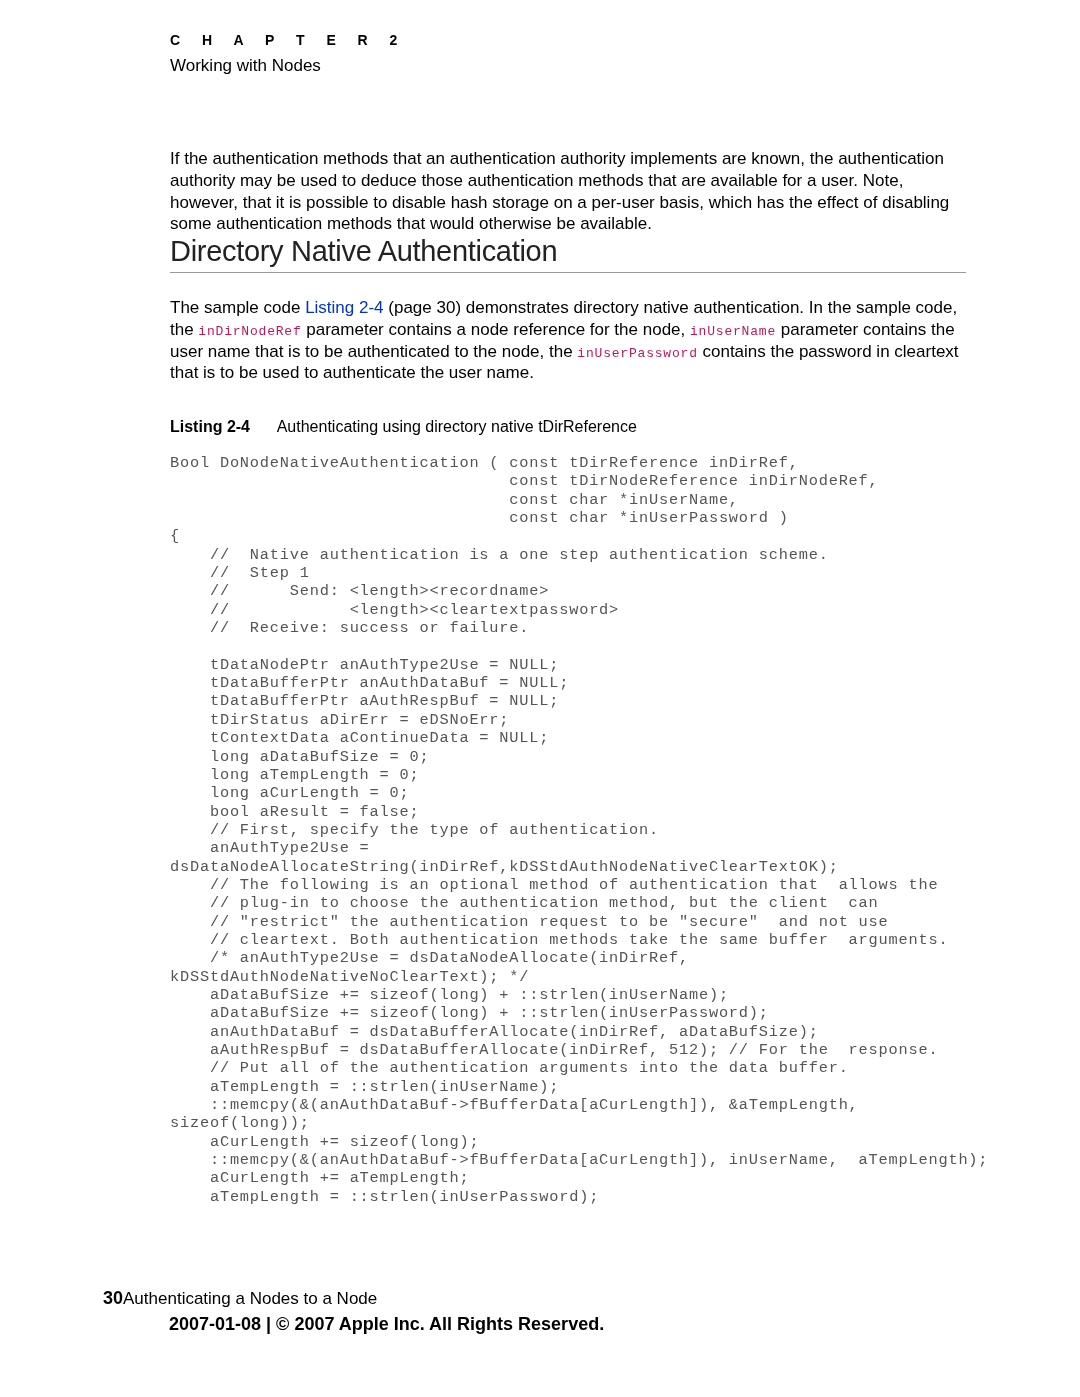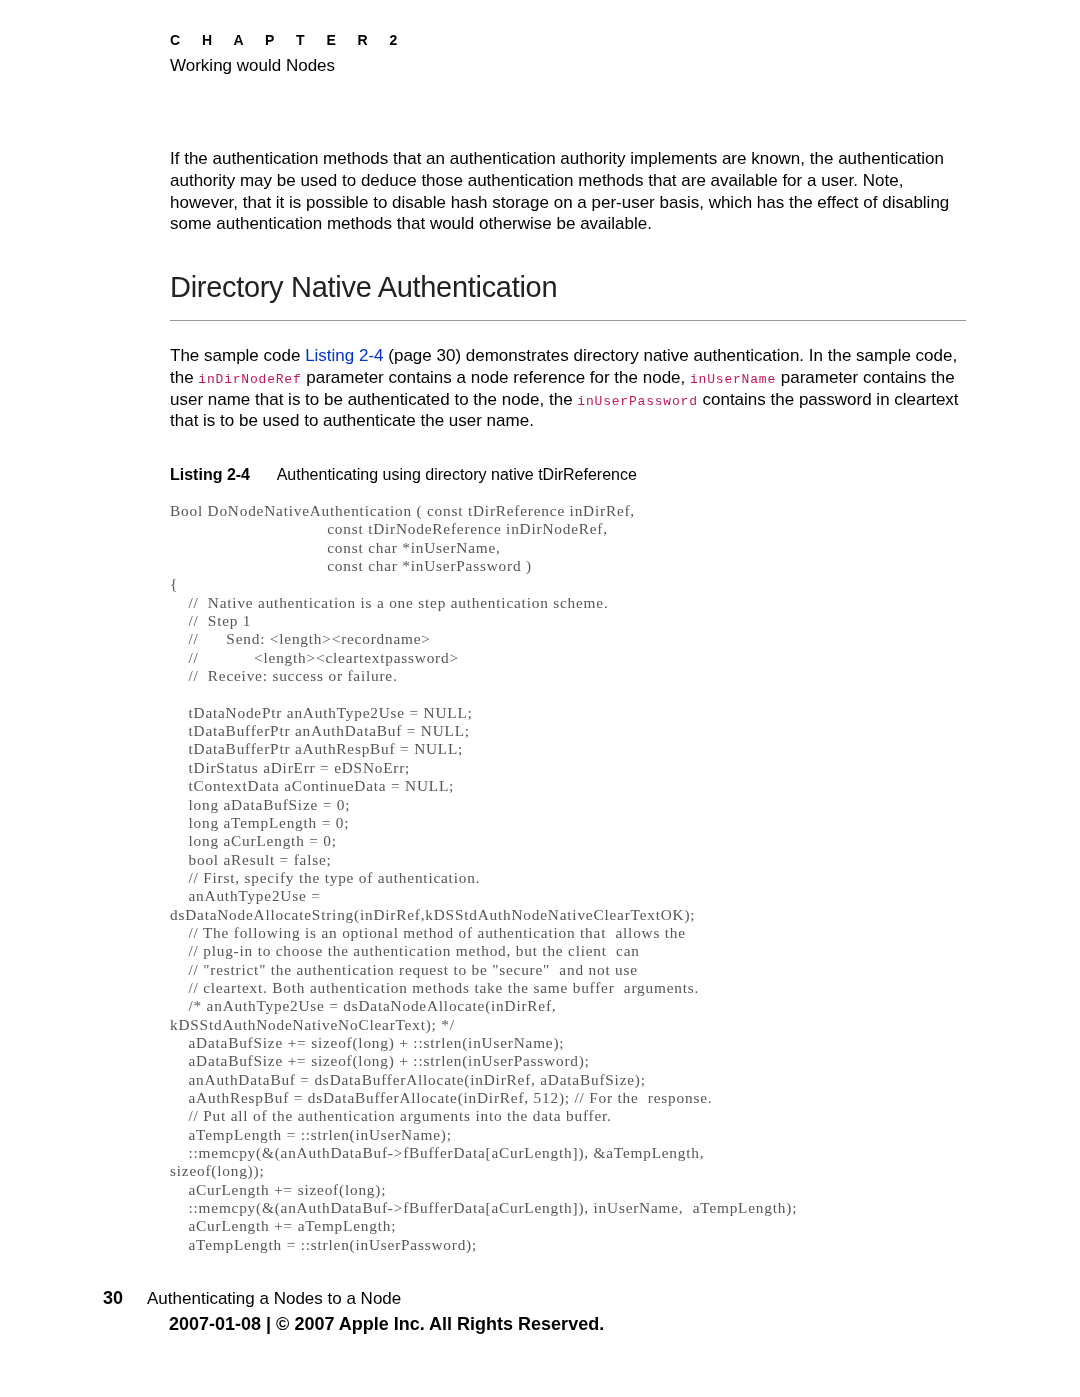--- a/index.html
+++ b/index.html
@@ -27,28 +27,27 @@
     margin-bottom: 8px;
   }
   .chapter-title {
     font-size: 17px;
     font-weight: 400;
     margin-bottom: 72px;
   }
   .body-para {
     font-size: 17px;
     line-height: 1.28;
-    margin-bottom: 36px;
   }
   .section-heading {
     font-size: 29px;
     font-weight: 400;
     color: #222;
     border-bottom: 1px solid #999;
-    padding-bottom: 16px;
+    padding-bottom: 4px;
     margin-bottom: 24px;
     letter-spacing: -0.3px;
   }
   .para-with-code {
     font-size: 17px;
     line-height: 1.28;
   }
   .inline-code {
     font-family: "Courier New", Courier, monospace;
     font-size: 13px;
@@ -63,38 +62,37 @@
     margin-bottom: 18px;
     font-size: 16px;
   }
   .listing-label {
     font-weight: 700;
   }
   .listing-caption {
     font-weight: 400;
   }
   pre.code-block {
-    font-family: Liberation Serif, serif;
+    font-family: Liberation Mono, monospace;
     font-size: 15.3px;
     line-height: 1.2;
     white-space: pre;
     color: #555;
     letter-spacing: 0.8px;
     margin: 0;
   }
   .footer {
     position: absolute;
     left: 103px;
     bottom: 62px;
     font-size: 12px;
   }
   .footer-line1 {
     display: flex;
     align-items: flex-end;
-    gap: 24px;
   }
   .page-number {
     font-size: 18px;
     font-weight: 700;
   }
   .footer-title {
     font-size: 17px;
     font-weight: 400;
   }
   .footer-copy {
@@ -103,21 +101,21 @@
     margin-left: 66px;
     margin-top: 5px;
   }
 </style>
 </head>
 <body>
 
 <div class="page">
 
   <div class="chapter-label">C H A P T E R   2</div>
-  <div class="chapter-title">Working would Nodes</div>
+  <div class="chapter-title">Working with Nodes</div>
 
   <div class="body-para">If the authentication methods that an authentication authority implements are known, the authentication authority may be used to deduce those authentication methods that are available for a user. Note, however, that it is possible to disable hash storage on a per-user basis, which has the effect of disabling some authentication methods that would otherwise be available.</div>
 
   <div class="section-heading">Directory Native Authentication</div>
 
   <div class="para-with-code">
     <span>The sample code </span><span class="link">Listing 2-4</span><span> (page 30) demonstrates directory native authentication. In the sample code, the </span><span class="inline-code">inDirNodeRef</span><span> parameter contains a node reference for the node, </span><span class="inline-code">inUserName</span><span> parameter contains the user name that is to be authenticated to the node, the </span><span class="inline-code">inUserPassword</span><span> contains the password in cleartext that is to be used to authenticate the user name.</span>
   </div>
 
   <div class="listing-label-row">

